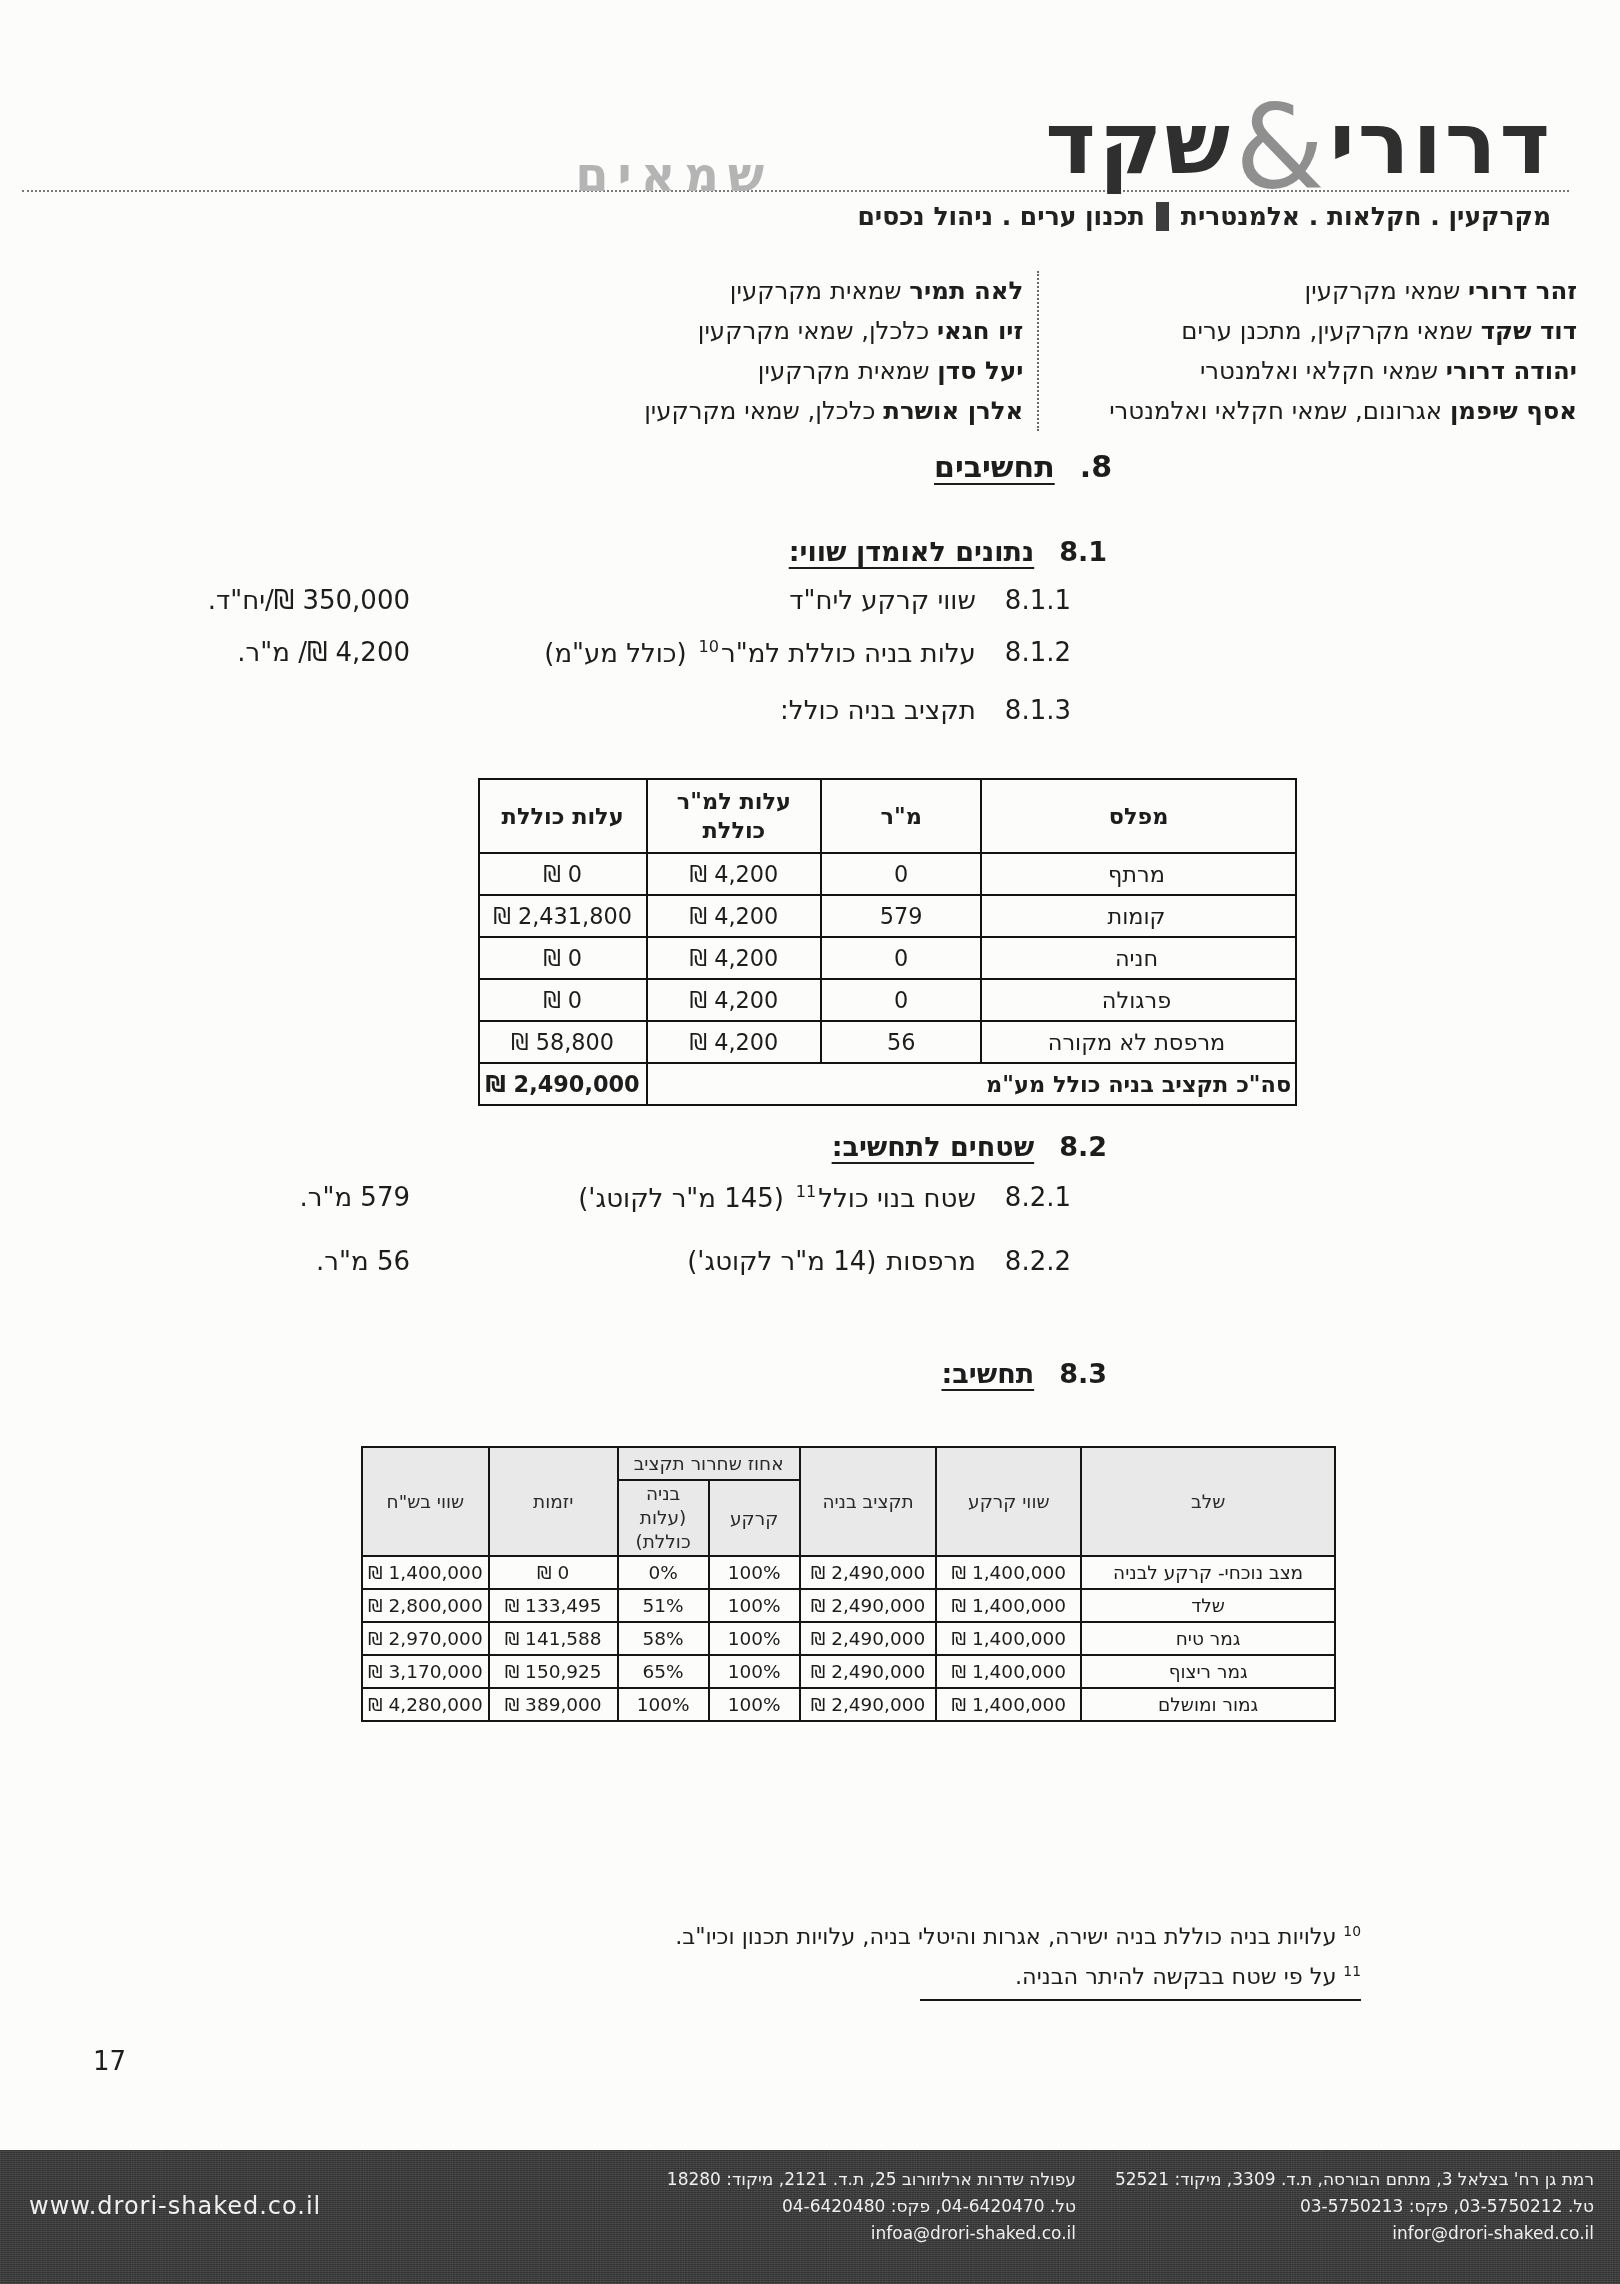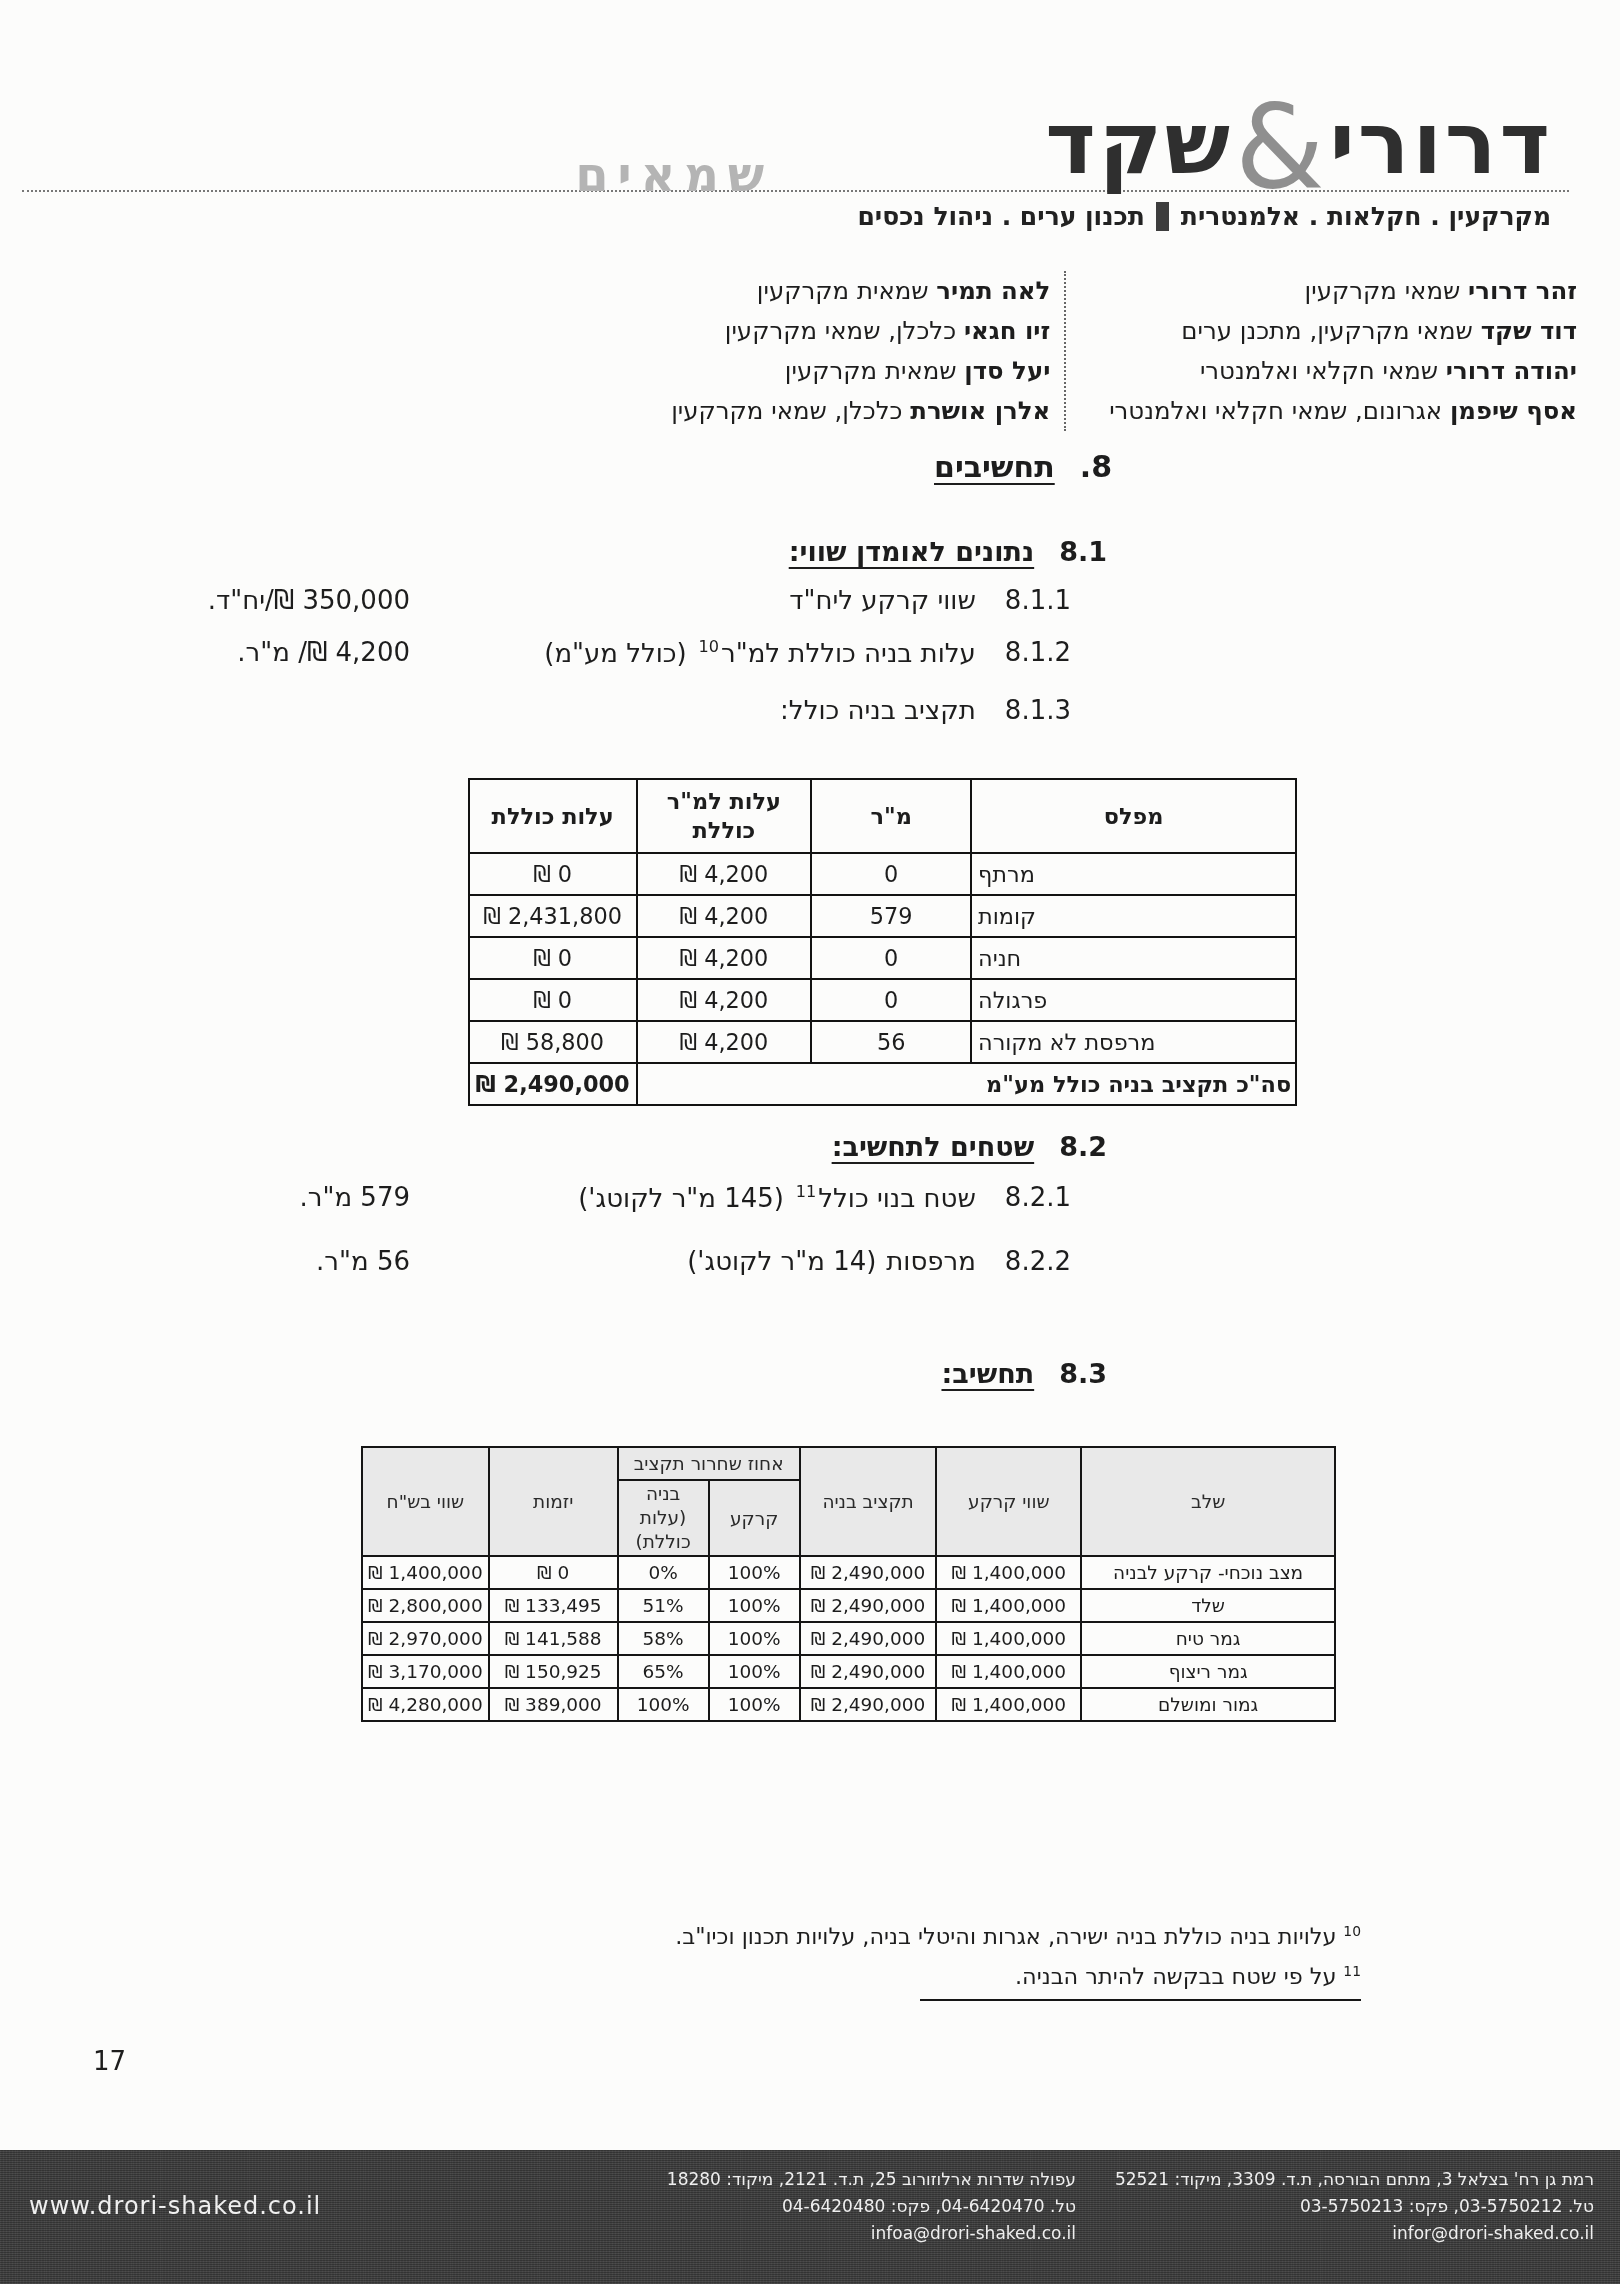--- a/index.html
+++ b/index.html
@@ -11,40 +11,40 @@
   .wm{top:90px;right:68px;font-size:86px;font-weight:bold;color:#2f2f2f;letter-spacing:2.9px;
       line-height:1;direction:rtl;white-space:nowrap;}
   .wm .amp{font-size:115px;color:#8f8f8f;font-weight:400;vertical-align:-13.7px;margin:0 2px;}
   .shamaim{top:146px;right:848px;font-size:48px;font-weight:bold;color:#b4b4b4;letter-spacing:8.8px;direction:rtl;}
   .tagline{top:202px;right:70px;direction:rtl;display:flex;align-items:center;gap:11.7px;
            font-size:25px;font-weight:bold;color:#222;}
   .tag-sep{width:12.7px;height:29px;background:#3d3d3d;}
   
   .staff{direction:rtl;font-size:24.4px;line-height:40px;text-align:right;white-space:nowrap;}
   .staff-right{top:271px;right:44px;}
-  .staff-left{top:271px;right:555px;border-right:2px dotted #666;padding-right:13.7px;}
+  .staff-left{top:271px;right:582px;border-right:2px dotted #666;padding-right:13.7px;}
   .staff b{margin-left:7.8px;}
   
   .sec-h{display:flex;direction:rtl;gap:25px;font-weight:bold;white-space:nowrap;}
   .sec-h .stitle{text-decoration:underline;text-decoration-thickness:2.4px;text-underline-offset:5.9px;}
   .h-main{font-size:30px;}
   .h-sub{font-size:27px;}
   .item-row{right:550px;width:813px;direction:rtl;font-size:26px;white-space:nowrap;}
   .item-head{display:inline-flex;gap:29px;direction:rtl;}
   .ilabel .l2{margin-right:9.8px;}
   .ilabel sup{font-size:0.62em;margin:0 2px;}
   .ival{position:absolute;right:661px;top:0;white-space:nowrap;direction:rtl;}
   
   table{border-collapse:collapse;direction:rtl;}
   .t1{border:2.9px solid #121212;font-size:22.4px;}
   .t1 th,.t1 td{border:2px solid #121212;padding:2px 5.9px;text-align:center;}
   .t1 th{font-weight:bold;height:68px;}
   .t1 td{height:36px;}
   .t1 .c-level{width:297px;} .t1 .c-sqm{width:146px;} .t1 .c-cost{width:161px;} .t1 .c-total{width:151px;}
-  .t1 td.c-level{text-align:left;padding-right:20px;}
+  .t1 td.c-level{text-align:center;padding-right:10px;}
   .t1 .t-label{text-align:right;font-weight:bold;padding-right:3.9px;}
   .t1 .t-val{font-weight:bold;}
   .th-line{display:block;line-height:1.3;}
   .t2{border:2.9px solid #151515;font-size:18.5px;table-layout:fixed;width:975px;}
   .t2 th,.t2 td{border:2px solid #151515;padding:1px 3.9px;text-align:center;}
   .t2 th{background:#e9e9e9;font-weight:normal;color:#2a2a2a;}
   .t2 thead tr:first-child th{height:29px;}
   .t2 thead tr:last-child th{height:57px;}
   .t2 td{height:29px;}
   .t2 .c-stage{width:244px;} .t2 .c-land{width:135px;} .t2 .c-budget{width:127px;}

